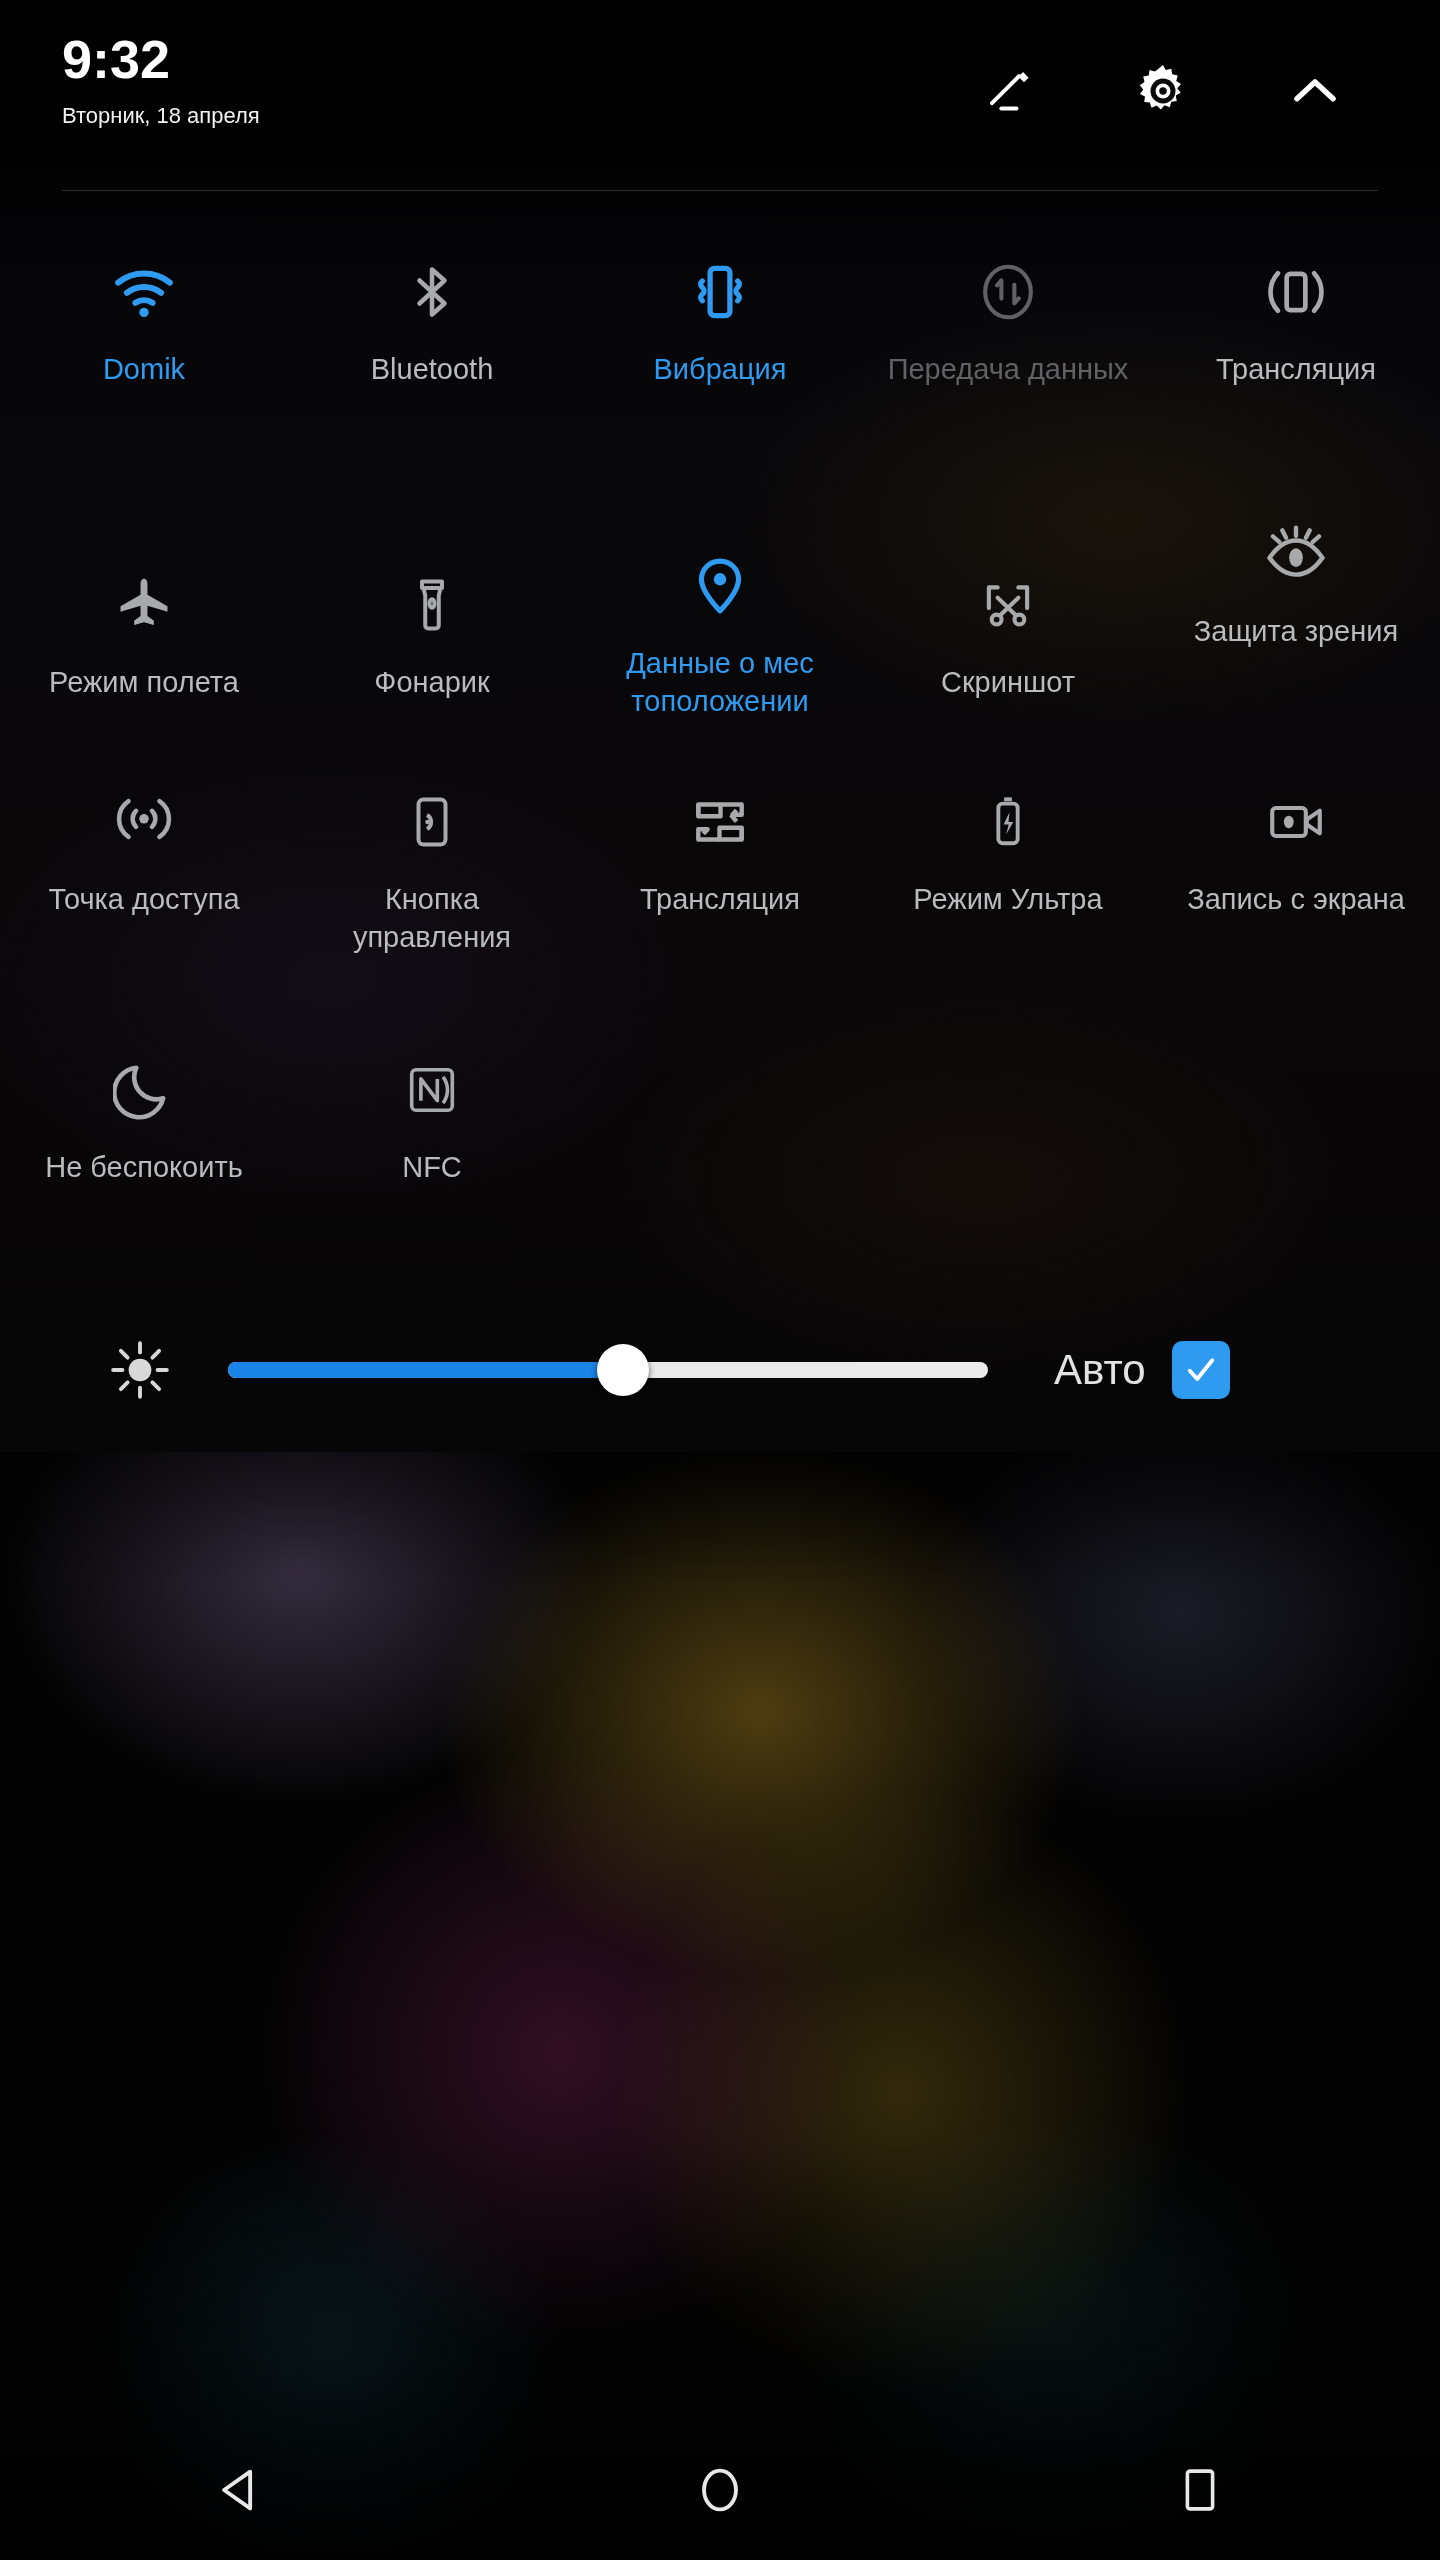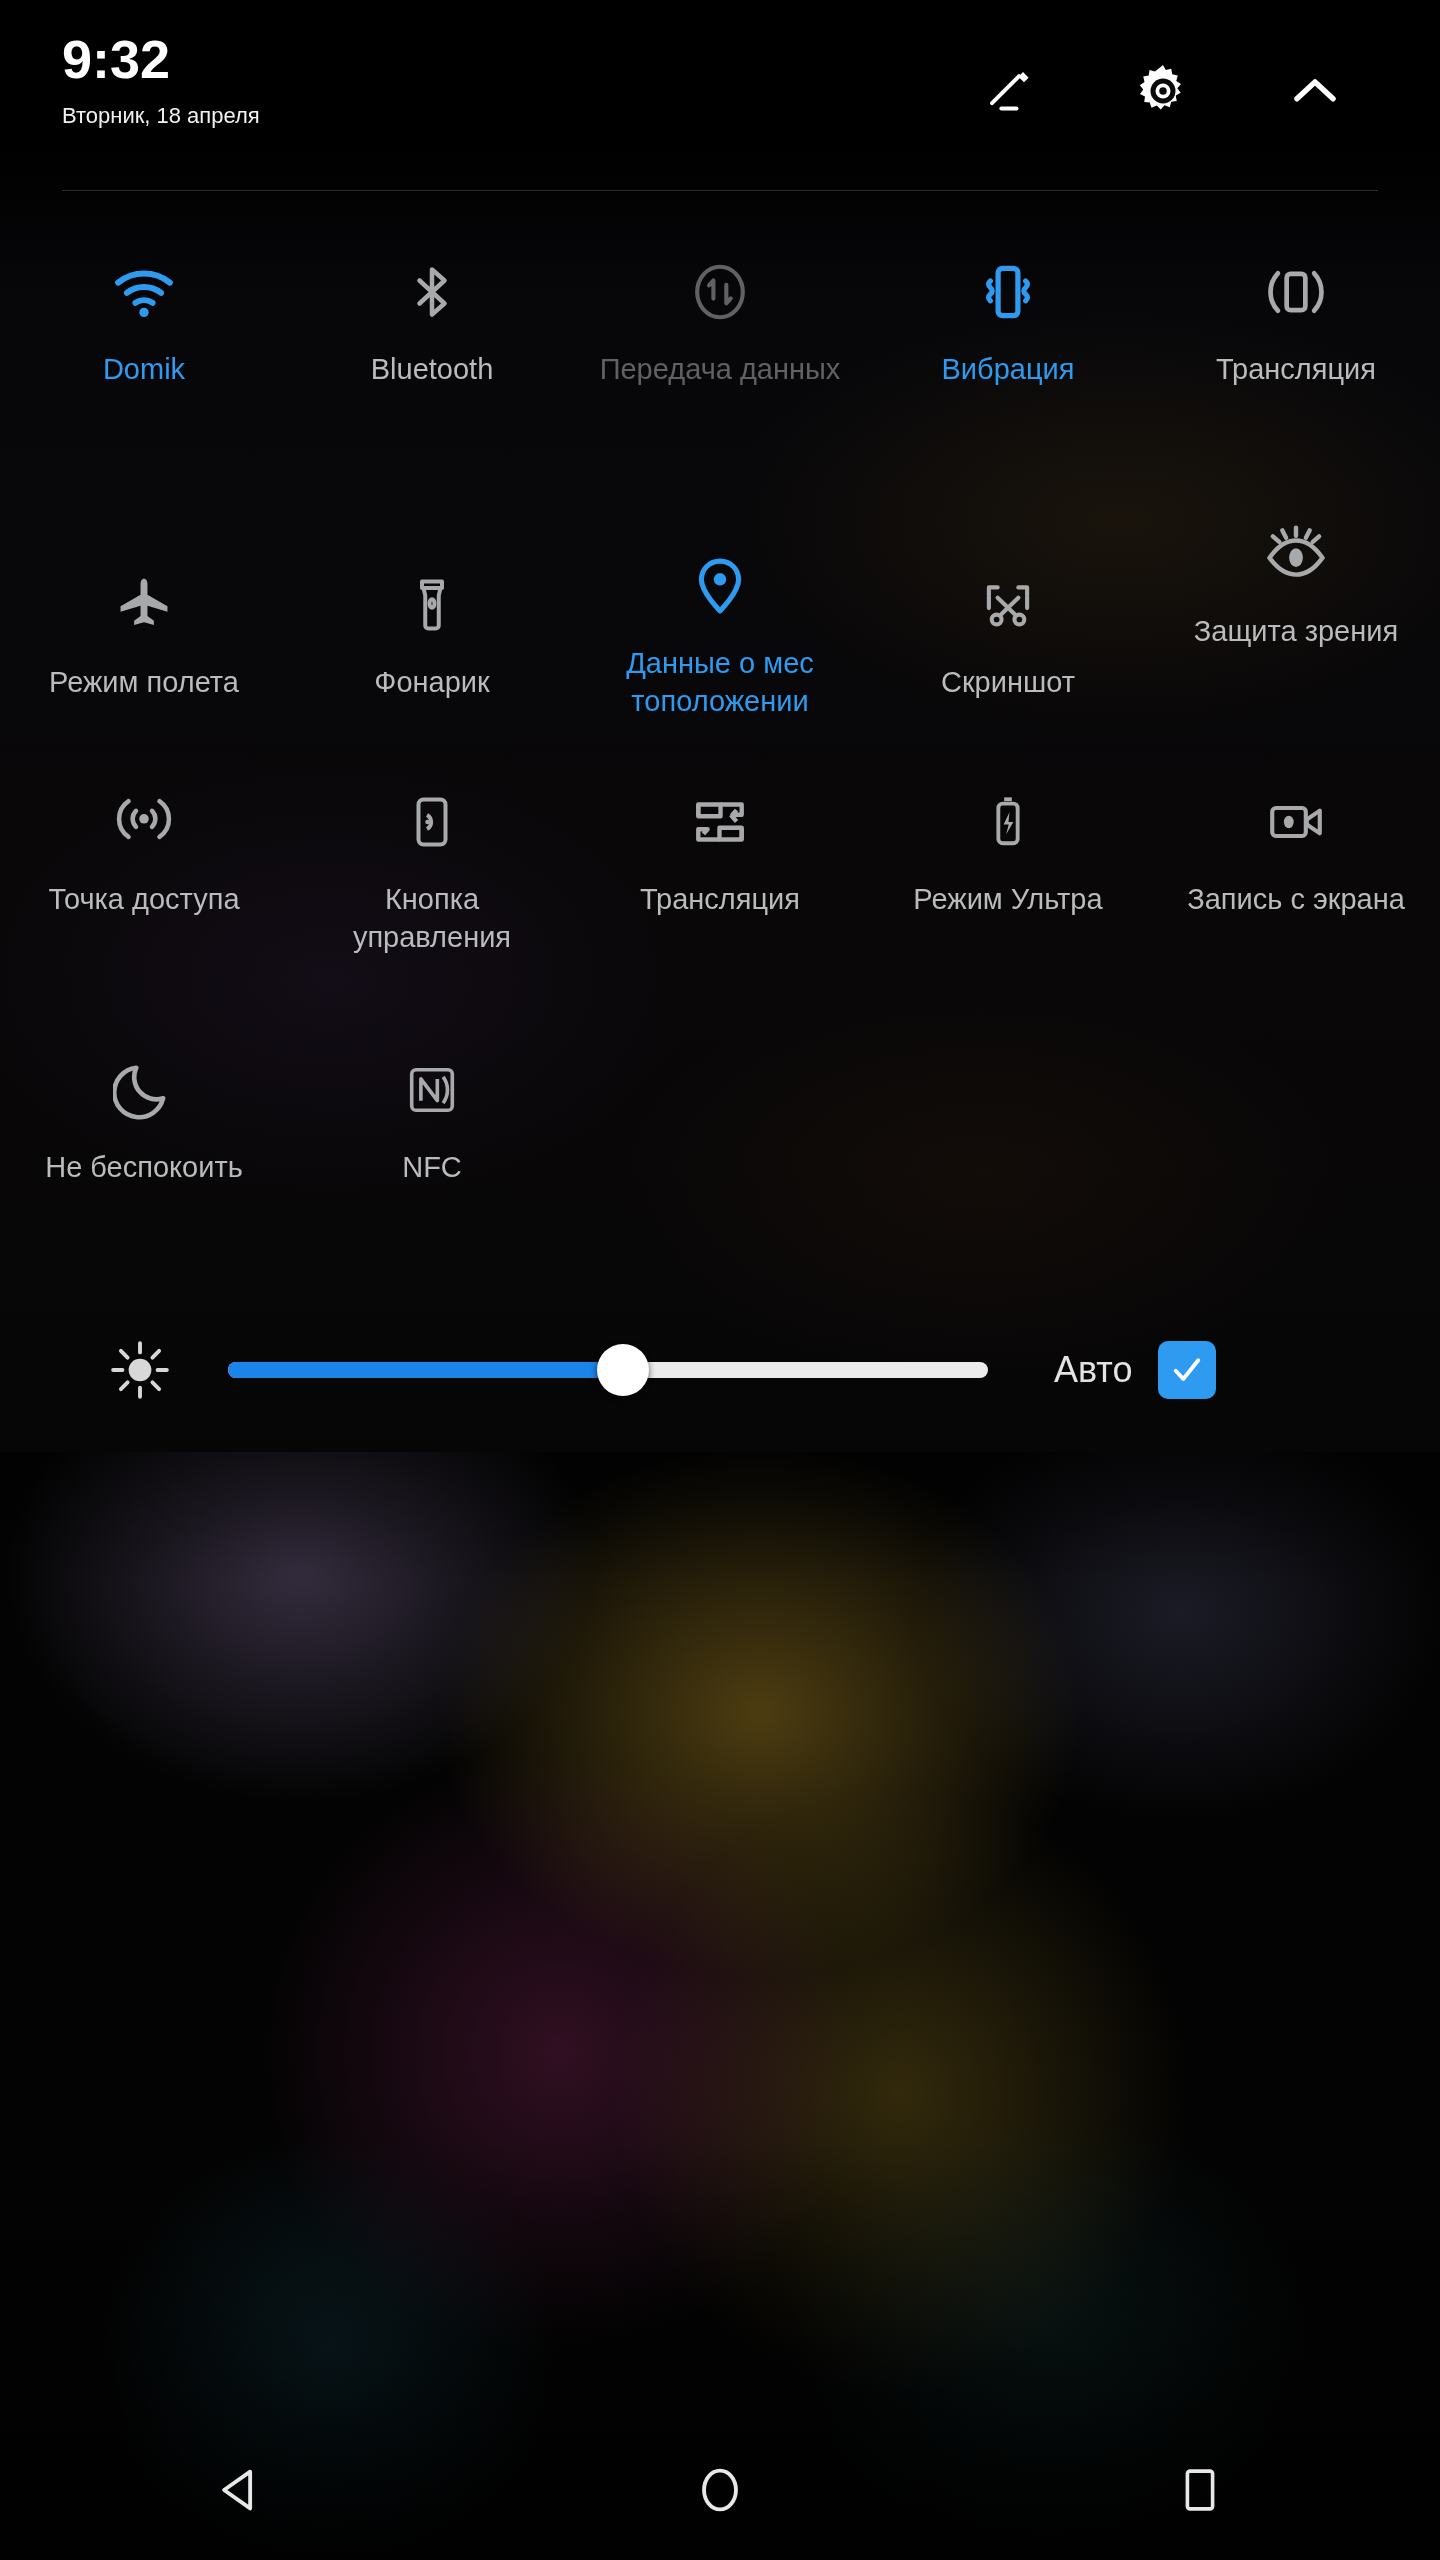--- a/index.html
+++ b/index.html
@@ -122,21 +122,21 @@
     position:absolute; left:0; top:50%; transform:translateY(-50%);
     height:16px; border-radius:8px; background:#1a84e8;
   }
   #slider-thumb {
     position:absolute; top:50%;
     width:52px; height:52px; border-radius:50%;
     background:#fff; transform:translate(-50%,-50%);
     box-shadow:0 2px 6px rgba(0,0,0,0.6);
   }
   #auto-label {
-    margin-left:66px; font-size:36px; color:#e3e3e3;
+    margin-left:66px; font-size:42px; color:#e3e3e3;
   }
   #auto-check {
     margin-left:26px;
     width:58px; height:58px; border-radius:10px;
     background:#2e9bf0;
     display:flex; align-items:center; justify-content:center;
   }
 
   
   #navbar {
@@ -206,40 +206,40 @@
 
       <div class="tile r1">
         <div class="ico">
           <svg width="60" height="60" viewBox="0 0 24 24" fill="none" stroke="#a7a9ab" stroke-width="1.8" stroke-linecap="round" stroke-linejoin="round">
             <path d="M7 7.4 L17 16.6 L12 21 V3 L17 7.4 L7 16.6"></path>
           </svg>
         </div>
         <div class="lbl">Bluetooth</div>
       </div>
 
+      <div class="tile r1 active">
+        <div class="ico">
+          <svg width="66" height="66" viewBox="0 0 24 24" fill="none" stroke="#2e9bf0" stroke-width="1.9" stroke-linecap="round" stroke-linejoin="round">
+            <rect x="8.4" y="3.4" width="7.2" height="17.2" rx="1.6"></rect>
+            <path d="M5.6 8.0 q-1.3 1.2 0 2.4 q1.3 1.2 0 2.4 q-1.3 1.2 0 2.4"></path>
+            <path d="M18.4 8.0 q1.3 1.2 0 2.4 q-1.3 1.2 0 2.4 q1.3 1.2 0 2.4"></path>
+          </svg>
+        </div>
+        <div class="lbl">Вибрация</div>
+      </div>
+
       <div class="tile r1 disabled">
         <div class="ico">
           <svg width="66" height="66" viewBox="0 0 24 24" fill="none" stroke="#5f6164" stroke-width="1.5">
             <ellipse cx="12" cy="12" rx="8.3" ry="9.2"></ellipse>
             <path d="M9.6 14.4 V7.8 M9.6 7.8 L8.0 9.6" stroke-linecap="round" stroke-linejoin="round"></path>
             <path d="M14.3 9.4 V16.1 M14.3 16.1 L15.9 14.3" stroke-linecap="round" stroke-linejoin="round"></path>
           </svg>
         </div>
         <div class="lbl">Передача данных</div>
-      </div>
-
-      <div class="tile r1 active">
-        <div class="ico">
-          <svg width="66" height="66" viewBox="0 0 24 24" fill="none" stroke="#2e9bf0" stroke-width="1.9" stroke-linecap="round" stroke-linejoin="round">
-            <rect x="8.4" y="3.4" width="7.2" height="17.2" rx="1.6"></rect>
-            <path d="M5.6 8.0 q-1.3 1.2 0 2.4 q1.3 1.2 0 2.4 q-1.3 1.2 0 2.4"></path>
-            <path d="M18.4 8.0 q1.3 1.2 0 2.4 q-1.3 1.2 0 2.4 q1.3 1.2 0 2.4"></path>
-          </svg>
-        </div>
-        <div class="lbl">Вибрация</div>
       </div>
 
       <div class="tile r1">
         <div class="ico">
           <svg width="66" height="66" viewBox="0 0 24 24" fill="none" stroke="#a7a9ab" stroke-width="1.7" stroke-linecap="round">
             <rect x="8.6" y="5.4" width="6.8" height="13.2" rx="1.4"></rect>
             <path d="M5.4 5.2 A10 10 0 0 0 5.4 18.8"></path>
             <path d="M18.6 5.2 A10 10 0 0 1 18.6 18.8"></path>
           </svg>
         </div>

